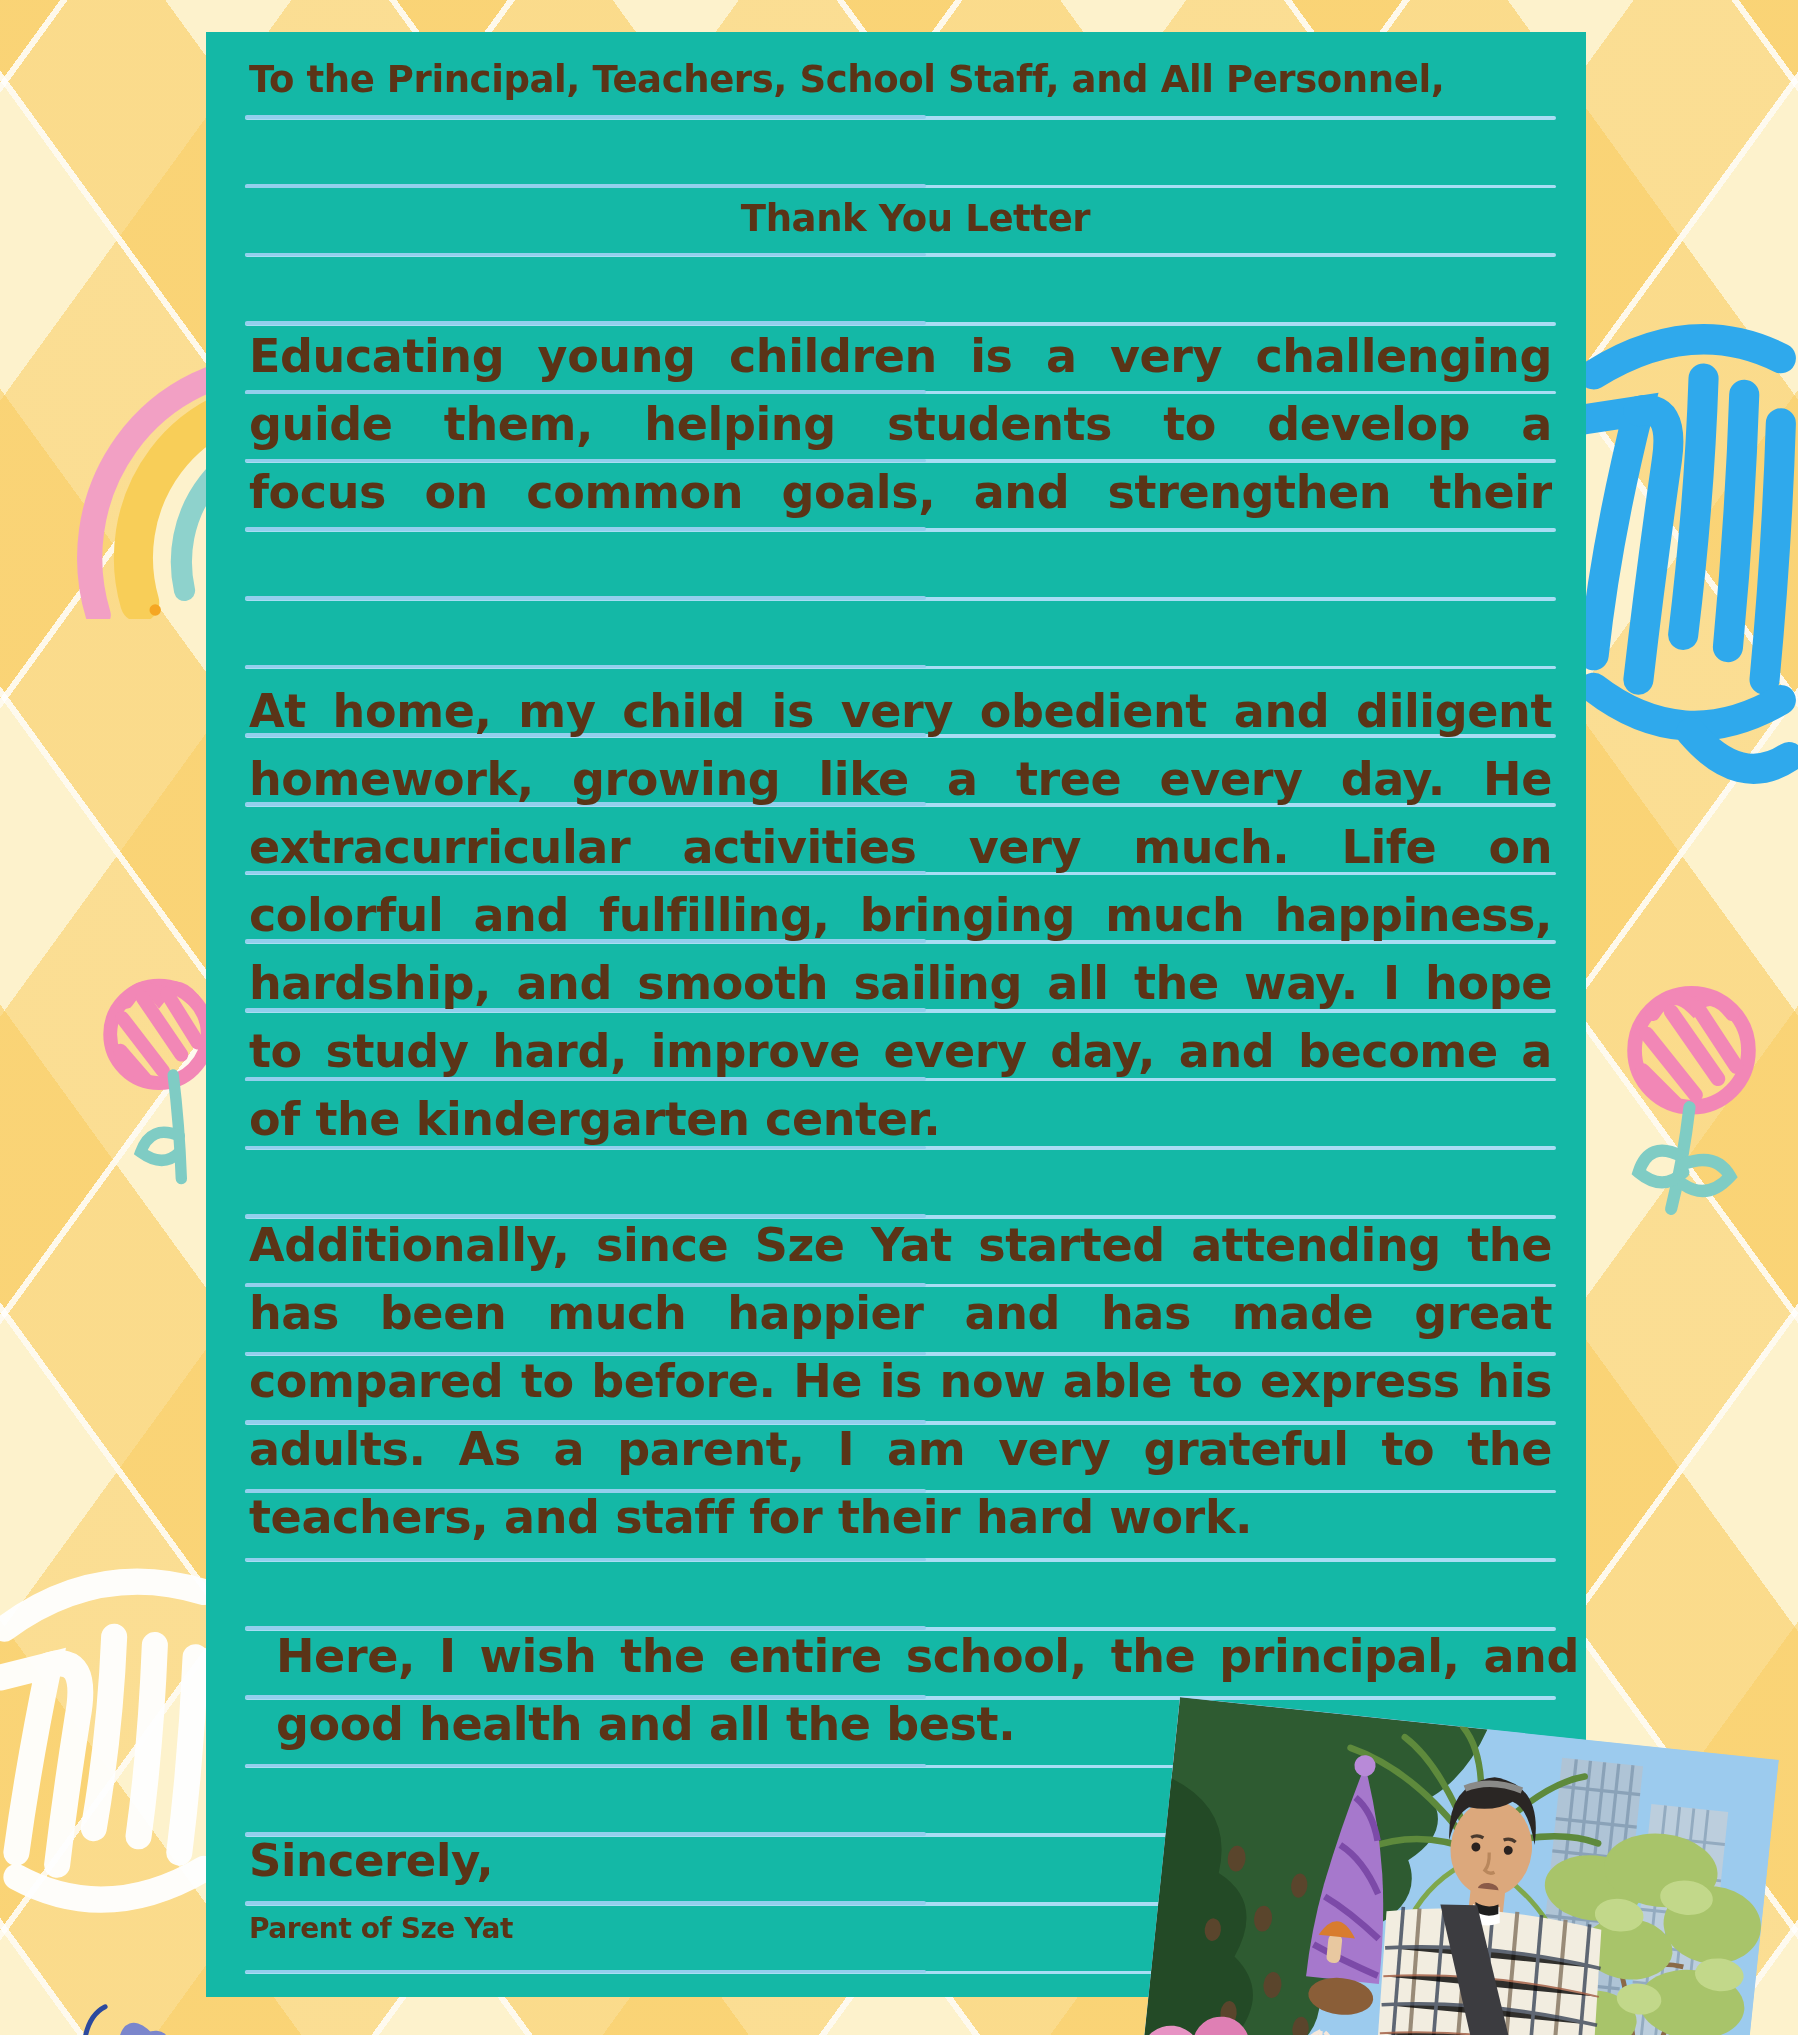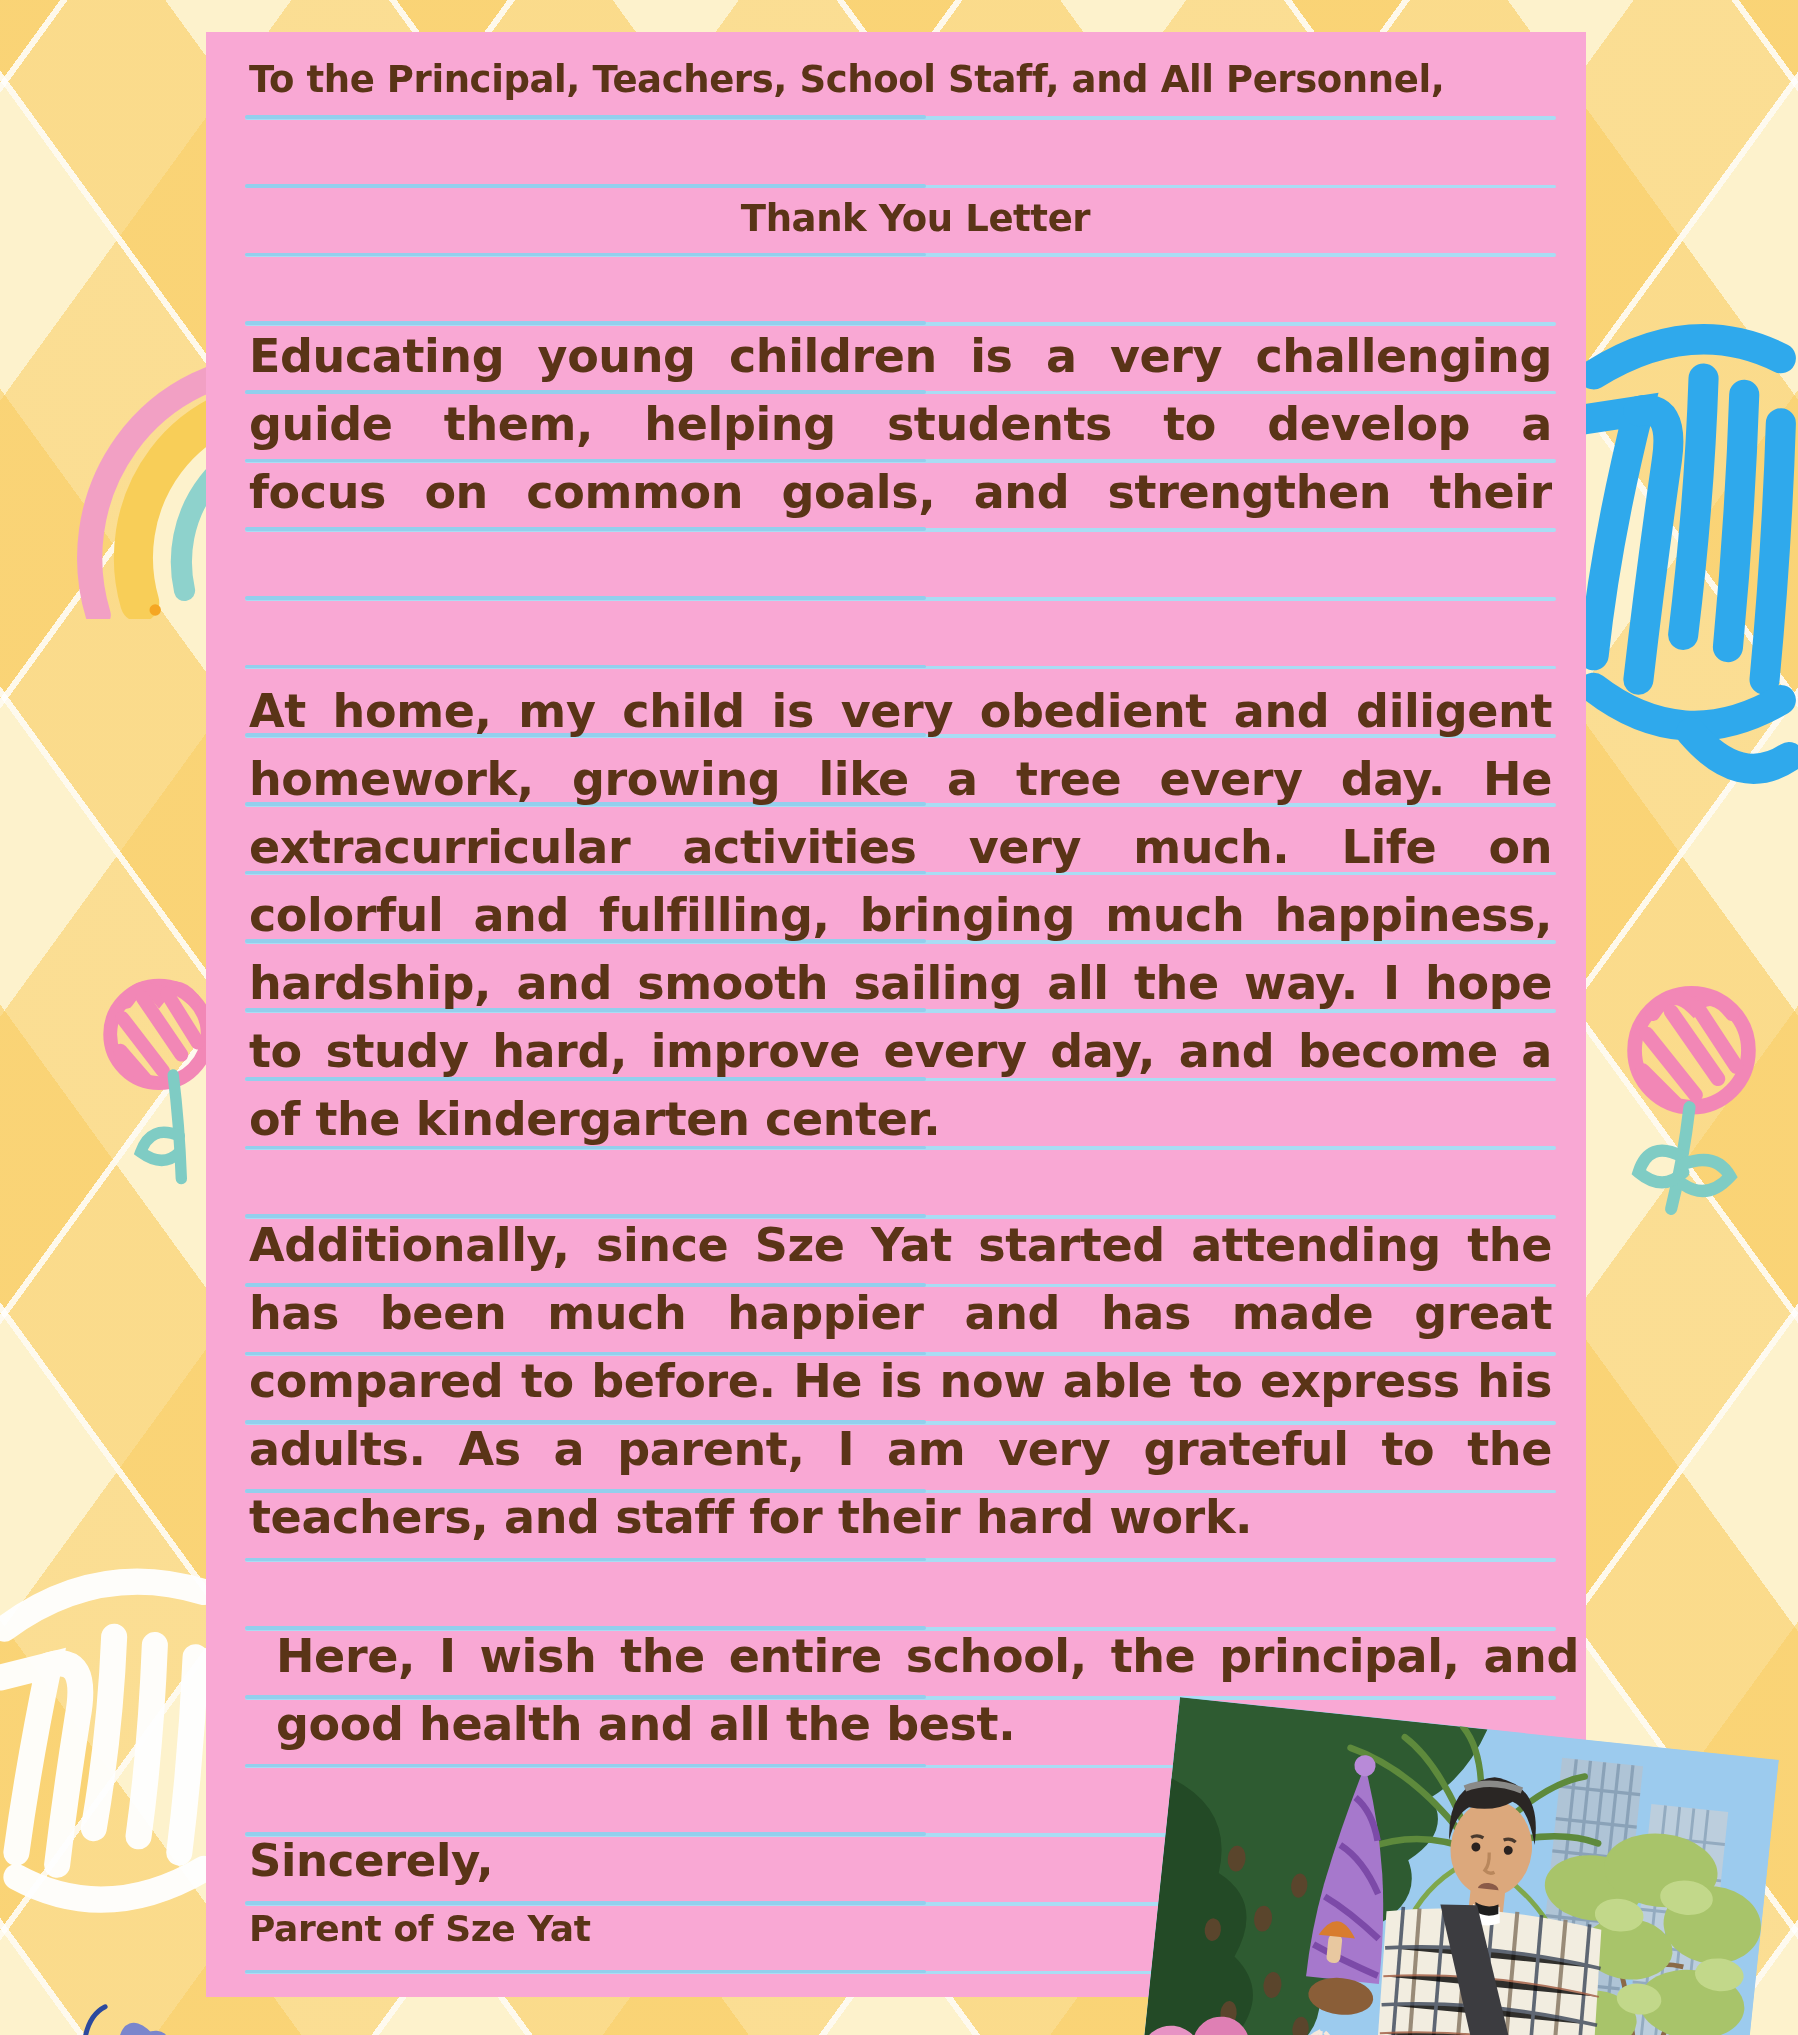--- a/index.html
+++ b/index.html
@@ -20,35 +20,35 @@
       repeating-linear-gradient(-54deg, rgba(255,255,255,0.85) 0 6.1px, rgba(255,255,255,0) 6.1px 362px);}
   
   .doodle{position:absolute;z-index:4;}
   #rainbow{left:33px;top:171px;width:277px;height:448px;}
   #cloud-right{left:1569px;top:289px;width:230px;height:529px;}
   #white-scribble{left:-8.1px;top:1543px;width:228px;height:379px;}
   #tulip-left{left:98px;top:961px;width:126px;height:228px;}
   #tulip-right{left:1610px;top:973px;width:163px;height:244px;}
   
   .paper{position:absolute;left:206px;top:32px;width:1380px;height:1965px;
-    background:#f9a8d4;z-index:10;}
+    background:#14b8a6;z-index:10;}
   .rules{position:absolute;left:39px;top:84px;right:30.5px;}
   .rule{position:relative;height:3.7px;margin-bottom:65px;background:#A9DDF4;border-radius:2px;}
   .rule::after{content:"";position:absolute;left:0;top:-0.8px;width:52%;height:3.7px;background:#93CFED;border-radius:2px;}
   .letter-text{position:absolute;color:#5A3417;font-weight:bold;letter-spacing:-0.4px;}
   .salutation{left:43px;top:12.2px;width:1303px;height:71px;line-height:71px;
     font-size:37px;white-space:nowrap;}
   .title{left:58px;top:153px;width:1303px;height:68px;line-height:68px;
     font-size:37px;text-align:center;}
   .para{left:43px;width:1303px;font-size:46px;}
   #p1{top:289px;} #p2{top:644px;} #p3{top:1178px;} #p4{top:1589px;margin-left:27px;}
   .line{height:68px;line-height:70px;text-align:justify;text-align-last:justify;overflow:hidden;}
   .line.last{text-align-last:left;}
   .closing{left:43px;top:1794px;width:1303px;height:68px;line-height:70px;font-size:45px;}
-  .signature{left:43px;top:1862px;width:1303px;height:68px;line-height:70px;font-size:36px;}
+  .signature{left:43px;top:1862px;width:1303px;height:68px;line-height:70px;font-size:28px;}
   
   #garden{position:absolute;left:0;top:1962px;width:1201px;height:582px;z-index:14;}
   
   .photo{position:absolute;left:1180px;top:1697px;width:602px;height:936px;
     transform:rotate(6deg);transform-origin:0 0;z-index:30;overflow:hidden;background:#9CCBEE;}
   .photo svg{display:block;}
 </style>
 </head>
 <body>
 

